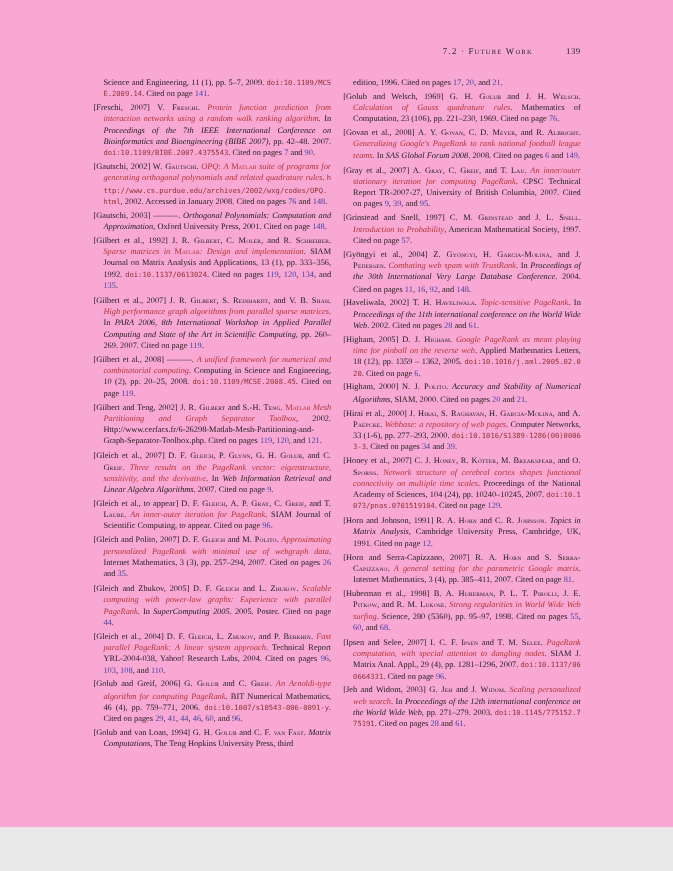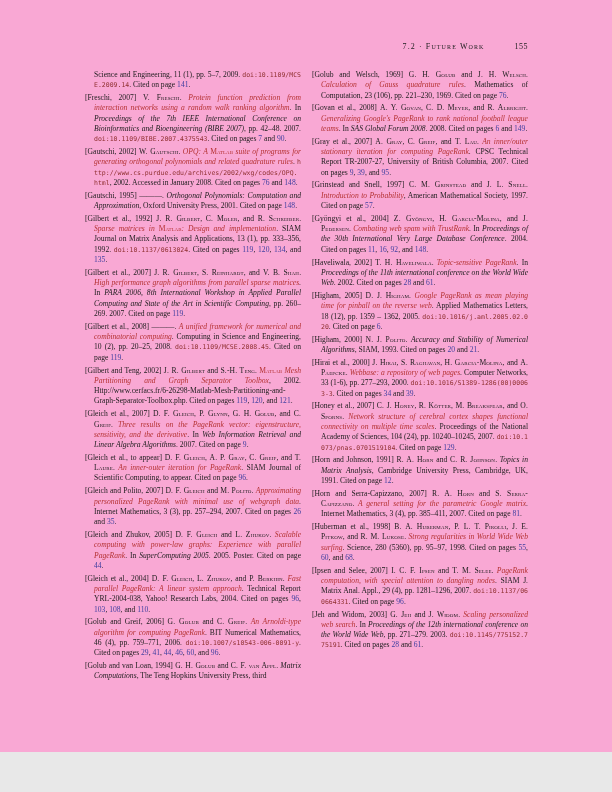--- a/index.html
+++ b/index.html
@@ -43,49 +43,50 @@
   .seg-ts{font-variant:small-caps; color:var(--red);}
   .seg-m{font-family:"DejaVu Sans Mono", monospace; font-size:6.5px; color:var(--maroon); word-break:break-all;}
   .seg-n{color:var(--blue);}
 </style>
 </head>
 <body>
 
 <div class="page">
   <div class="running-header">
     <span class="header-section">7.2 · Future Work</span>
-    <span class="header-page">155</span>
+    <span class="header-page">139</span>
   </div>
   <div class="bib">
     <div class="col">
         <p class="entry cont"><span class="seg-r">Science and Engineering, 11 (1), pp. 5–7, 2009. </span><span class="seg-m">doi:10.1109/MCSE.2009.14</span><span class="seg-r">. Cited on page </span><span class="seg-n">141</span><span class="seg-r">.</span></p>
         <p class="entry"><span class="seg-r">[Freschi, 2007] </span><span class="seg-sc">V. Freschi</span><span class="seg-r">. </span><span class="seg-t">Protein function prediction from interaction networks using a random walk ranking algorithm</span><span class="seg-r">. In </span><span class="seg-i">Proceedings of the 7th IEEE International Conference on Bioinformatics and Bioengineering (BIBE 2007)</span><span class="seg-r">, pp. 42–48. 2007. </span><span class="seg-m">doi:10.1109/BIBE.2007.4375543</span><span class="seg-r">. Cited on pages </span><span class="seg-n">7</span><span class="seg-r"> and </span><span class="seg-n">90</span><span class="seg-r">.</span></p>
         <p class="entry"><span class="seg-r">[Gautschi, 2002] </span><span class="seg-sc">W. Gautschi</span><span class="seg-r">. </span><span class="seg-t">OPQ: A </span><span class="seg-ts">Matlab</span><span class="seg-t"> suite of programs for generating orthogonal polynomials and related quadrature rules</span><span class="seg-r">. </span><span class="seg-m">http://www.cs.purdue.edu/archives/2002/wxg/codes/OPQ.html</span><span class="seg-r">, 2002. Accessed in January 2008. Cited on pages </span><span class="seg-n">76</span><span class="seg-r"> and </span><span class="seg-n">148</span><span class="seg-r">.</span></p>
-        <p class="entry"><span class="seg-r">[Gautschi, 1995] ———. </span><span class="seg-i">Orthogonal Polynomials: Computation and Approximation</span><span class="seg-r">, Oxford University Press, 2001. Cited on page </span><span class="seg-n">148</span><span class="seg-r">.</span></p>
+        <p class="entry"><span class="seg-r">[Gautschi, 2003] ———. </span><span class="seg-i">Orthogonal Polynomials: Computation and Approximation</span><span class="seg-r">, Oxford University Press, 2001. Cited on page </span><span class="seg-n">148</span><span class="seg-r">.</span></p>
         <p class="entry"><span class="seg-r">[Gilbert et al., 1992] </span><span class="seg-sc">J. R. Gilbert</span><span class="seg-r">, </span><span class="seg-sc">C. Moler</span><span class="seg-r">, and </span><span class="seg-sc">R. Schreiber</span><span class="seg-r">. </span><span class="seg-t">Sparse matrices in </span><span class="seg-ts">Matlab</span><span class="seg-t">: Design and implementation</span><span class="seg-r">. SIAM Journal on Matrix Analysis and Applications, 13 (1), pp. 333–356, 1992. </span><span class="seg-m">doi:10.1137/0613024</span><span class="seg-r">. Cited on pages </span><span class="seg-n">119</span><span class="seg-r">, </span><span class="seg-n">120</span><span class="seg-r">, </span><span class="seg-n">134</span><span class="seg-r">, and </span><span class="seg-n">135</span><span class="seg-r">.</span></p>
         <p class="entry"><span class="seg-r">[Gilbert et al., 2007] </span><span class="seg-sc">J. R. Gilbert</span><span class="seg-r">, </span><span class="seg-sc">S. Reinhardt</span><span class="seg-r">, and </span><span class="seg-sc">V. B. Shah</span><span class="seg-r">. </span><span class="seg-t">High performance graph algorithms from parallel sparse matrices</span><span class="seg-r">. In </span><span class="seg-i">PARA 2006, 8th International Workshop in Applied Parallel Computing and State of the Art in Scientific Computing</span><span class="seg-r">, pp. 260–269. 2007. Cited on page </span><span class="seg-n">119</span><span class="seg-r">.</span></p>
         <p class="entry"><span class="seg-r">[Gilbert et al., 2008] ———. </span><span class="seg-t">A unified framework for numerical and combinatorial computing</span><span class="seg-r">. Computing in Science and Engineering, 10 (2), pp. 20–25, 2008. </span><span class="seg-m">doi:10.1109/MCSE.2008.45</span><span class="seg-r">. Cited on page </span><span class="seg-n">119</span><span class="seg-r">.</span></p>
         <p class="entry"><span class="seg-r">[Gilbert and Teng, 2002] </span><span class="seg-sc">J. R. Gilbert</span><span class="seg-r"> and </span><span class="seg-sc">S.-H. Teng</span><span class="seg-r">. </span><span class="seg-ts">Matlab</span><span class="seg-t"> Mesh Partitioning and Graph Separator Toolbox</span><span class="seg-r">, 2002. Http://www.cerfacs.fr/6-26298-Matlab-Mesh-Partitioning-and-Graph-Separator-Toolbox.php. Cited on pages </span><span class="seg-n">119</span><span class="seg-r">, </span><span class="seg-n">120</span><span class="seg-r">, and </span><span class="seg-n">121</span><span class="seg-r">.</span></p>
         <p class="entry"><span class="seg-r">[Gleich et al., 2007] </span><span class="seg-sc">D. F. Gleich</span><span class="seg-r">, </span><span class="seg-sc">P. Glynn</span><span class="seg-r">, </span><span class="seg-sc">G. H. Golub</span><span class="seg-r">, and </span><span class="seg-sc">C. Greif</span><span class="seg-r">. </span><span class="seg-t">Three results on the PageRank vector: eigenstructure, sensitivity, and the derivative</span><span class="seg-r">. In </span><span class="seg-i">Web Information Retrieval and Linear Algebra Algorithms</span><span class="seg-r">. 2007. Cited on page </span><span class="seg-n">9</span><span class="seg-r">.</span></p>
         <p class="entry"><span class="seg-r">[Gleich et al., to appear] </span><span class="seg-sc">D. F. Gleich</span><span class="seg-r">, </span><span class="seg-sc">A. P. Gray</span><span class="seg-r">, </span><span class="seg-sc">C. Greif</span><span class="seg-r">, and </span><span class="seg-sc">T. Laure</span><span class="seg-r">. </span><span class="seg-t">An inner-outer iteration for PageRank</span><span class="seg-r">. SIAM Journal of Scientific Computing, to appear. Cited on page </span><span class="seg-n">96</span><span class="seg-r">.</span></p>
         <p class="entry"><span class="seg-r">[Gleich and Polito, 2007] </span><span class="seg-sc">D. F. Gleich</span><span class="seg-r"> and </span><span class="seg-sc">M. Polito</span><span class="seg-r">. </span><span class="seg-t">Approximating personalized PageRank with minimal use of webgraph data</span><span class="seg-r">. Internet Mathematics, 3 (3), pp. 257–294, 2007. Cited on pages </span><span class="seg-n">26</span><span class="seg-r"> and </span><span class="seg-n">35</span><span class="seg-r">.</span></p>
         <p class="entry"><span class="seg-r">[Gleich and Zhukov, 2005] </span><span class="seg-sc">D. F. Gleich</span><span class="seg-r"> and </span><span class="seg-sc">L. Zhukov</span><span class="seg-r">. </span><span class="seg-t">Scalable computing with power-law graphs: Experience with parallel PageRank</span><span class="seg-r">. In </span><span class="seg-i">SuperComputing 2005</span><span class="seg-r">. 2005. Poster. Cited on page </span><span class="seg-n">44</span><span class="seg-r">.</span></p>
         <p class="entry"><span class="seg-r">[Gleich et al., 2004] </span><span class="seg-sc">D. F. Gleich</span><span class="seg-r">, </span><span class="seg-sc">L. Zhukov</span><span class="seg-r">, and </span><span class="seg-sc">P. Berkhin</span><span class="seg-r">. </span><span class="seg-t">Fast parallel PageRank: A linear system approach</span><span class="seg-r">. Technical Report YRL-2004-038, Yahoo! Research Labs, 2004. Cited on pages </span><span class="seg-n">96</span><span class="seg-r">, </span><span class="seg-n">103</span><span class="seg-r">, </span><span class="seg-n">108</span><span class="seg-r">, and </span><span class="seg-n">110</span><span class="seg-r">.</span></p>
         <p class="entry"><span class="seg-r">[Golub and Greif, 2006] </span><span class="seg-sc">G. Golub</span><span class="seg-r"> and </span><span class="seg-sc">C. Greif</span><span class="seg-r">. </span><span class="seg-t">An Arnoldi-type algorithm for computing PageRank</span><span class="seg-r">. BIT Numerical Mathematics, 46 (4), pp. 759–771, 2006. </span><span class="seg-m">doi:10.1007/s10543-006-0091-y</span><span class="seg-r">. Cited on pages </span><span class="seg-n">29</span><span class="seg-r">, </span><span class="seg-n">41</span><span class="seg-r">, </span><span class="seg-n">44</span><span class="seg-r">, </span><span class="seg-n">46</span><span class="seg-r">, </span><span class="seg-n">60</span><span class="seg-r">, and </span><span class="seg-n">96</span><span class="seg-r">.</span></p>
-        <p class="entry"><span class="seg-r">[Golub and van Loan, 1994] </span><span class="seg-sc">G. H. Golub</span><span class="seg-r"> and </span><span class="seg-sc">C. F. van Appl</span><span class="seg-r">. </span><span class="seg-i">Matrix Computations</span><span class="seg-r">, The Teng Hopkins University Press, third</span></p>
+        <p class="entry"><span class="seg-r">[Golub and van Loan, 1994] </span><span class="seg-sc">G. H. Golub</span><span class="seg-r"> and </span><span class="seg-sc">C. F. van Fast</span><span class="seg-r">. </span><span class="seg-i">Matrix Computations</span><span class="seg-r">, The Teng Hopkins University Press, third</span></p>
       </div>
     <div class="col">
+        <p class="entry cont"><span class="seg-r">edition, 1996. Cited on pages </span><span class="seg-n">17</span><span class="seg-r">, </span><span class="seg-n">20</span><span class="seg-r">, and </span><span class="seg-n">21</span><span class="seg-r">.</span></p>
         <p class="entry"><span class="seg-r">[Golub and Welsch, 1969] </span><span class="seg-sc">G. H. Golub</span><span class="seg-r"> and </span><span class="seg-sc">J. H. Welsch</span><span class="seg-r">. </span><span class="seg-t">Calculation of Gauss quadrature rules</span><span class="seg-r">. Mathematics of Computation, 23 (106), pp. 221–230, 1969. Cited on page </span><span class="seg-n">76</span><span class="seg-r">.</span></p>
         <p class="entry"><span class="seg-r">[Govan et al., 2008] </span><span class="seg-sc">A. Y. Govan</span><span class="seg-r">, </span><span class="seg-sc">C. D. Meyer</span><span class="seg-r">, and </span><span class="seg-sc">R. Albright</span><span class="seg-r">. </span><span class="seg-t">Generalizing Google's PageRank to rank national football league teams</span><span class="seg-r">. In </span><span class="seg-i">SAS Global Forum 2008</span><span class="seg-r">. 2008. Cited on pages </span><span class="seg-n">6</span><span class="seg-r"> and </span><span class="seg-n">149</span><span class="seg-r">.</span></p>
         <p class="entry"><span class="seg-r">[Gray et al., 2007] </span><span class="seg-sc">A. Gray</span><span class="seg-r">, </span><span class="seg-sc">C. Greif</span><span class="seg-r">, and </span><span class="seg-sc">T. Lau</span><span class="seg-r">. </span><span class="seg-t">An inner/outer stationary iteration for computing PageRank</span><span class="seg-r">. CPSC Technical Report TR-2007-27, University of British Columbia, 2007. Cited on pages </span><span class="seg-n">9</span><span class="seg-r">, </span><span class="seg-n">39</span><span class="seg-r">, and </span><span class="seg-n">95</span><span class="seg-r">.</span></p>
         <p class="entry"><span class="seg-r">[Grinstead and Snell, 1997] </span><span class="seg-sc">C. M. Grinstead</span><span class="seg-r"> and </span><span class="seg-sc">J. L. Snell</span><span class="seg-r">. </span><span class="seg-t">Introduction to Probability</span><span class="seg-r">, American Mathematical Society, 1997. Cited on page </span><span class="seg-n">57</span><span class="seg-r">.</span></p>
         <p class="entry"><span class="seg-r">[Gyöngyi et al., 2004] </span><span class="seg-sc">Z. Gyöngyi</span><span class="seg-r">, </span><span class="seg-sc">H. Garcia-Molina</span><span class="seg-r">, and </span><span class="seg-sc">J. Pedersen</span><span class="seg-r">. </span><span class="seg-t">Combating web spam with TrustRank</span><span class="seg-r">. In </span><span class="seg-i">Proceedings of the 30th International Very Large Database Conference</span><span class="seg-r">. 2004. Cited on pages </span><span class="seg-n">11</span><span class="seg-r">, </span><span class="seg-n">16</span><span class="seg-r">, </span><span class="seg-n">92</span><span class="seg-r">, and </span><span class="seg-n">148</span><span class="seg-r">.</span></p>
         <p class="entry"><span class="seg-r">[Haveliwala, 2002] </span><span class="seg-sc">T. H. Haveliwala</span><span class="seg-r">. </span><span class="seg-t">Topic-sensitive PageRank</span><span class="seg-r">. In </span><span class="seg-i">Proceedings of the 11th international conference on the World Wide Web</span><span class="seg-r">. 2002. Cited on pages </span><span class="seg-n">28</span><span class="seg-r"> and </span><span class="seg-n">61</span><span class="seg-r">.</span></p>
         <p class="entry"><span class="seg-r">[Higham, 2005] </span><span class="seg-sc">D. J. Higham</span><span class="seg-r">. </span><span class="seg-t">Google PageRank as mean playing time for pinball on the reverse web</span><span class="seg-r">. Applied Mathematics Letters, 18 (12), pp. 1359 – 1362, 2005. </span><span class="seg-m">doi:10.1016/j.aml.2005.02.020</span><span class="seg-r">. Cited on page </span><span class="seg-n">6</span><span class="seg-r">.</span></p>
-        <p class="entry"><span class="seg-r">[Higham, 2000] </span><span class="seg-sc">N. J. Polito</span><span class="seg-r">. </span><span class="seg-i">Accuracy and Stability of Numerical Algorithms</span><span class="seg-r">, SIAM, 1993. Cited on pages </span><span class="seg-n">20</span><span class="seg-r"> and </span><span class="seg-n">21</span><span class="seg-r">.</span></p>
+        <p class="entry"><span class="seg-r">[Higham, 2000] </span><span class="seg-sc">N. J. Polito</span><span class="seg-r">. </span><span class="seg-i">Accuracy and Stability of Numerical Algorithms</span><span class="seg-r">, SIAM, 2000. Cited on pages </span><span class="seg-n">20</span><span class="seg-r"> and </span><span class="seg-n">21</span><span class="seg-r">.</span></p>
         <p class="entry"><span class="seg-r">[Hirai et al., 2000] </span><span class="seg-sc">J. Hirai</span><span class="seg-r">, </span><span class="seg-sc">S. Raghavan</span><span class="seg-r">, </span><span class="seg-sc">H. Garcia-Molina</span><span class="seg-r">, and </span><span class="seg-sc">A. Paepcke</span><span class="seg-r">. </span><span class="seg-t">Webbase: a repository of web pages</span><span class="seg-r">. Computer Networks, 33 (1-6), pp. 277–293, 2000. </span><span class="seg-m">doi:10.1016/S1389-1286(00)00063-3</span><span class="seg-r">. Cited on pages </span><span class="seg-n">34</span><span class="seg-r"> and </span><span class="seg-n">39</span><span class="seg-r">.</span></p>
         <p class="entry"><span class="seg-r">[Honey et al., 2007] </span><span class="seg-sc">C. J. Honey</span><span class="seg-r">, </span><span class="seg-sc">R. Kötter</span><span class="seg-r">, </span><span class="seg-sc">M. Breakspear</span><span class="seg-r">, and </span><span class="seg-sc">O. Sporns</span><span class="seg-r">. </span><span class="seg-t">Network structure of cerebral cortex shapes functional connectivity on multiple time scales</span><span class="seg-r">. Proceedings of the National Academy of Sciences, 104 (24), pp. 10240–10245, 2007. </span><span class="seg-m">doi:10.1073/pnas.0701519104</span><span class="seg-r">. Cited on page </span><span class="seg-n">129</span><span class="seg-r">.</span></p>
         <p class="entry"><span class="seg-r">[Horn and Johnson, 1991] </span><span class="seg-sc">R. A. Horn</span><span class="seg-r"> and </span><span class="seg-sc">C. R. Johnson</span><span class="seg-r">. </span><span class="seg-i">Topics in Matrix Analysis</span><span class="seg-r">, Cambridge University Press, Cambridge, UK, 1991. Cited on page </span><span class="seg-n">12</span><span class="seg-r">.</span></p>
         <p class="entry"><span class="seg-r">[Horn and Serra-Capizzano, 2007] </span><span class="seg-sc">R. A. Horn</span><span class="seg-r"> and </span><span class="seg-sc">S. Serra-Capizzano</span><span class="seg-r">. </span><span class="seg-t">A general setting for the parametric Google matrix</span><span class="seg-r">. Internet Mathematics, 3 (4), pp. 385–411, 2007. Cited on page </span><span class="seg-n">81</span><span class="seg-r">.</span></p>
         <p class="entry"><span class="seg-r">[Huberman et al., 1998] </span><span class="seg-sc">B. A. Huberman</span><span class="seg-r">, </span><span class="seg-sc">P. L. T. Pirolli</span><span class="seg-r">, </span><span class="seg-sc">J. E. Pitkow</span><span class="seg-r">, and </span><span class="seg-sc">R. M. Lukose</span><span class="seg-r">. </span><span class="seg-t">Strong regularities in World Wide Web surfing</span><span class="seg-r">. Science, 280 (5360), pp. 95–97, 1998. Cited on pages </span><span class="seg-n">55</span><span class="seg-r">, </span><span class="seg-n">60</span><span class="seg-r">, and </span><span class="seg-n">68</span><span class="seg-r">.</span></p>
         <p class="entry"><span class="seg-r">[Ipsen and Selee, 2007] </span><span class="seg-sc">I. C. F. Ipsen</span><span class="seg-r"> and </span><span class="seg-sc">T. M. Selee</span><span class="seg-r">. </span><span class="seg-t">PageRank computation, with special attention to dangling nodes</span><span class="seg-r">. SIAM J. Matrix Anal. Appl., 29 (4), pp. 1281–1296, 2007. </span><span class="seg-m">doi:10.1137/060664331</span><span class="seg-r">. Cited on page </span><span class="seg-n">96</span><span class="seg-r">.</span></p>
         <p class="entry"><span class="seg-r">[Jeh and Widom, 2003] </span><span class="seg-sc">G. Jeh</span><span class="seg-r"> and </span><span class="seg-sc">J. Widom</span><span class="seg-r">. </span><span class="seg-t">Scaling personalized web search</span><span class="seg-r">. In </span><span class="seg-i">Proceedings of the 12th international conference on the World Wide Web</span><span class="seg-r">, pp. 271–279. 2003. </span><span class="seg-m">doi:10.1145/775152.775191</span><span class="seg-r">. Cited on pages </span><span class="seg-n">28</span><span class="seg-r"> and </span><span class="seg-n">61</span><span class="seg-r">.</span></p>
       </div>
   </div>
 </div>

